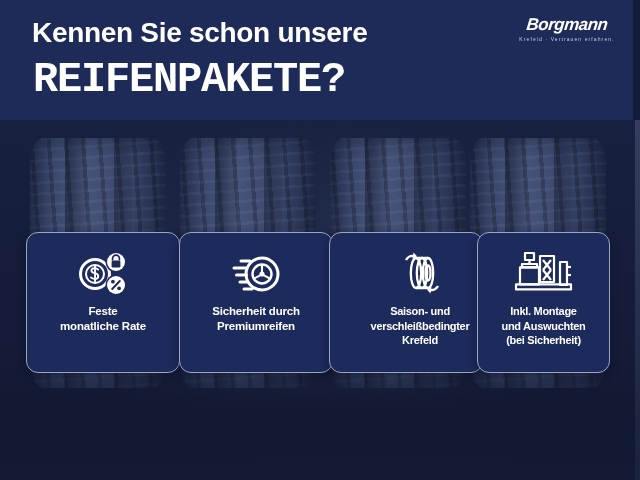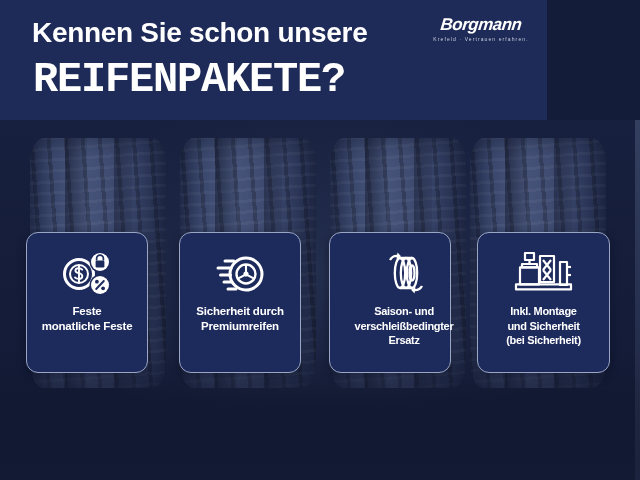--- a/index.html
+++ b/index.html
@@ -7,21 +7,21 @@
     width:640px;height:480px;overflow:hidden;
     font-family:"Liberation Sans", sans-serif;
     background:#131c38;
   }
   #banner{
     position:relative;width:640px;height:480px;overflow:hidden;
     background:#131c38;
   }
   
   #header-band{
-    position:absolute;left:0;top:0;width:547px;height:120px;
+    position:absolute;left:0;top:0;width:633px;height:120px;
     background:#1e2a57;
   }
   #headline-1{
     position:absolute;left:32px;top:16px;
     font-size:28px;font-weight:bold;color:#ffffff;
     letter-spacing:-0.3px;line-height:34px;white-space:nowrap;
   }
   #headline-2{
     position:absolute;left:33px;top:55px;
     font-size:42px;font-weight:bold;color:#ffffff;
@@ -92,21 +92,21 @@
   #tire-shadow{
     position:absolute;left:0;top:230px;width:640px;height:130px;
     background:linear-gradient(180deg,rgba(17,24,48,0.0) 0%,rgba(17,24,48,0.75) 45%,#121a34 100%);
   }
   #right-edge-strip{
     position:absolute;right:0;top:120px;width:5px;height:360px;
     background:linear-gradient(180deg,rgba(120,134,170,0.30),rgba(120,134,170,0.08));
   }
   
   .card{
-    position:absolute;top:232px;width:122px;height:141px;
+    position:absolute;top:232px;width:154px;height:141px;
     background:#1d2a5c;
     border:1px solid #9aa6c4;
     border-radius:12px;
     box-sizing:border-box;
     display:flex;flex-direction:column;align-items:center;
     box-shadow:0 3px 10px rgba(8,12,28,0.45);
   }
   #card-1{left:26px;}
   #card-2{left:179px;}
   #card-3{left:329px;padding-left:28px;}
@@ -158,21 +158,21 @@
         <rect x="36.6" y="11.4" width="8.8" height="7.1" rx="1.3" fill="#1d2a5c"></rect>
         <circle cx="41" cy="36" r="10.5" fill="#1d2a5c"></circle>
         <circle cx="41" cy="36" r="9" fill="#ffffff"></circle>
         <line x1="37.2" y1="40" x2="44.8" y2="32" stroke="#1d2a5c" stroke-width="1.9" stroke-linecap="round"></line>
         <circle cx="37.9" cy="32.7" r="1.9" fill="#1d2a5c"></circle>
         <circle cx="44.1" cy="39.3" r="1.9" fill="#1d2a5c"></circle>
       </svg>
     </div>
     <div class="card-label">
       <span>Feste</span><br>
-      <span>monatliche Feste</span>
+      <span>monatliche Rate</span>
     </div>
   </div>
 
   <div class="card" id="card-2">
     <div class="card-icon">
       <svg width="58" height="48" viewBox="0 0 58 48">
         <circle cx="35" cy="25" r="16" fill="none" stroke="#ffffff" stroke-width="3"></circle>
         <circle cx="35" cy="25" r="9.5" fill="none" stroke="#ffffff" stroke-width="2.4"></circle>
         <circle cx="35" cy="25" r="2.6" fill="#ffffff"></circle>
         <g stroke="#ffffff" stroke-width="2.1" stroke-linecap="round">
@@ -205,21 +205,21 @@
         </g>
         <path d="M15 11 a8 8 0 0 1 8-4" fill="none" stroke="#ffffff" stroke-width="2.4"></path>
         <path d="M22.5 3.5 l3.5 3.7 -4.6 2.6 z" fill="#ffffff"></path>
         <path d="M47 37 a8 8 0 0 1 -8 4" fill="none" stroke="#ffffff" stroke-width="2.4"></path>
         <path d="M39.5 44.5 l-3.5 -3.7 4.6 -2.6 z" fill="#ffffff"></path>
       </svg>
     </div>
     <div class="card-label small">
       <span>Saison- und</span><br>
       <span>verschleißbedingter</span><br>
-      <span>Ersatz</span>
+      <span>Krefeld</span>
     </div>
   </div>
 
   <div class="card" id="card-4">
     <div class="card-icon">
       <svg width="62" height="46" viewBox="0 0 62 46">
         <g fill="none" stroke="#ffffff" stroke-width="2.2" stroke-linejoin="round">
           <rect x="12" y="3" width="9" height="7"></rect>
           <line x1="16.5" y1="10" x2="16.5" y2="14"></line>
           <rect x="9" y="14" width="15" height="3.4"></rect>
@@ -229,18 +229,18 @@
           <path d="M38 10 l-4 5 4 5 M38 20 l-4 5 4 5"></path>
           <rect x="47" y="12" width="7" height="23"></rect>
           <line x1="54" y1="17" x2="58" y2="17"></line>
           <line x1="54" y1="25" x2="58" y2="25"></line>
           <rect x="3" y="34.4" width="55" height="5"></rect>
         </g>
       </svg>
     </div>
     <div class="card-label small">
       <span>Inkl. Montage</span><br>
-      <span>und Sicherheit</span><br>
+      <span>und Auswuchten</span><br>
       <span>(bei Sicherheit)</span>
     </div>
   </div>
 
 </div>
 
 </body></html>

